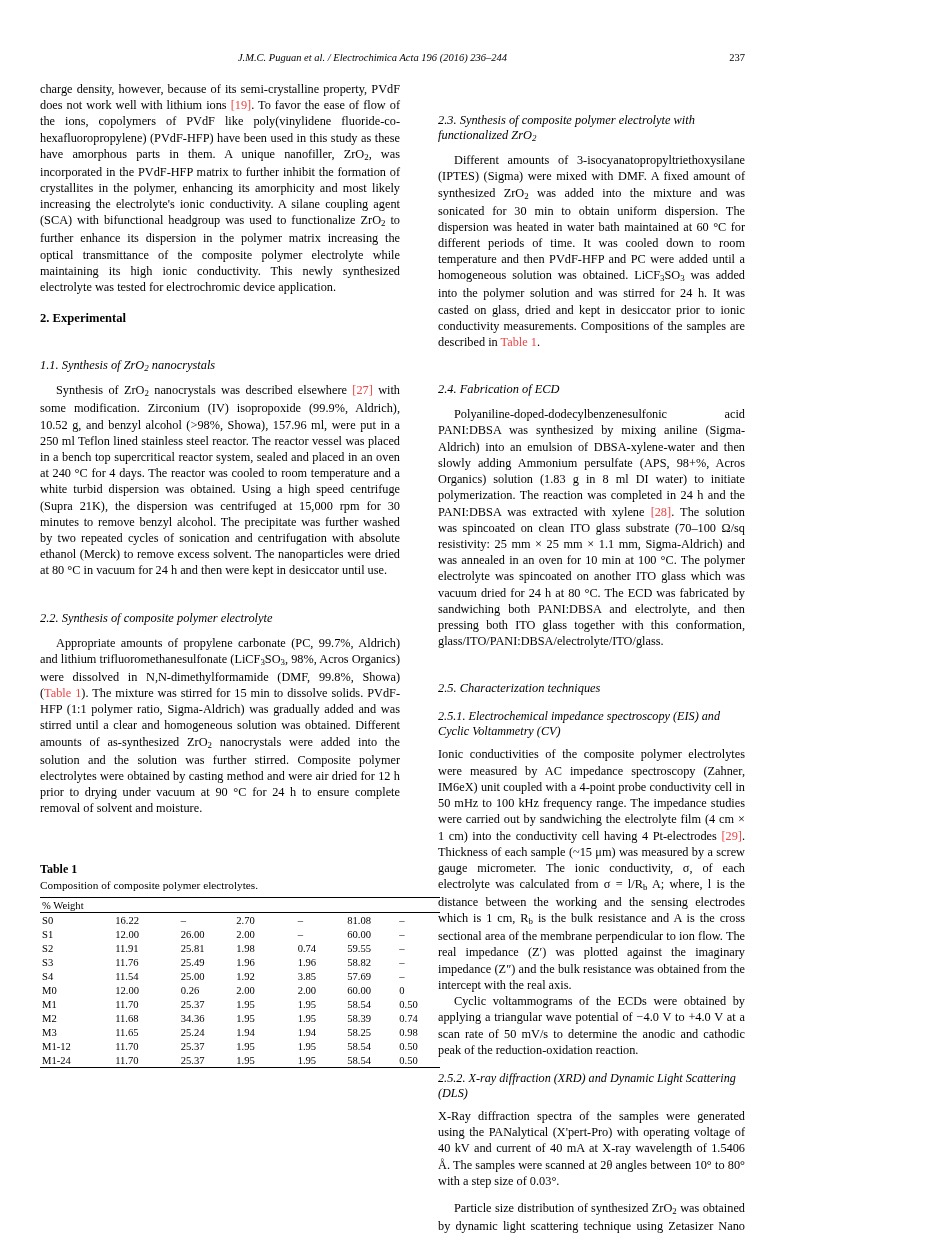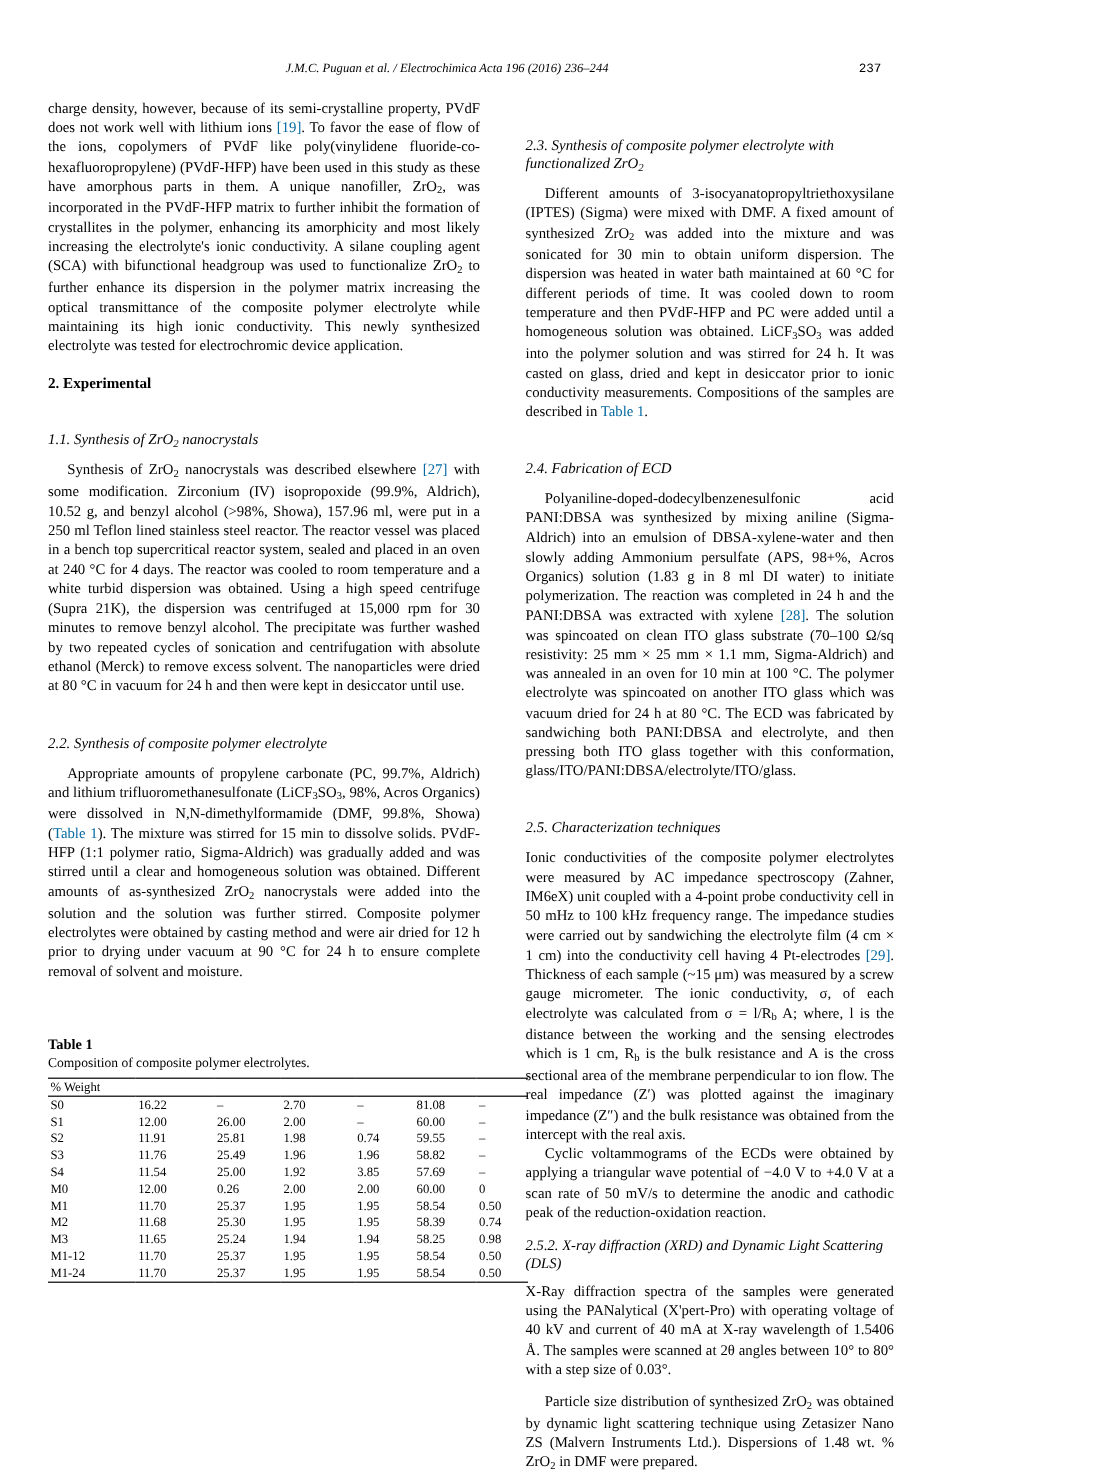--- a/index.html
+++ b/index.html
@@ -30,22 +30,21 @@
     margin-bottom: 2px;
   }
   .running-head .rh-center {
     flex: 1;
     text-align: center;
   }
   .running-head .rh-page {
     font-style: normal;
     font-size: 10.5px;
     width: 40px;
-    text-align: center;
-    font-family: Liberation Mono, monospace;
+    text-align: right;
   }
   .rule {
     border-top: 0px solid #000;
     height: 0;
     margin: 0 0 18px 0;
   }
   .columns {
     display: flex;
     gap: 38px;
     align-items: flex-start;
@@ -79,21 +78,21 @@
   }
   .subsubsec-head {
     font-size: 12.2px;
     font-style: italic;
     margin: 13px 0 7px 0;
   }
   .gap-p {
     margin-top: 11px;
   }
   a.ref {
-    color: #0369a1;
+    color: #ef4444;
     text-decoration: none;
   }
   sub { font-size: 0.72em; vertical-align: -0.25em; }
 
   
   .table-wrap {
     margin-top: 46px;
     width: 400px;
   }
   .table-title {
@@ -238,21 +237,21 @@
                 <td class="col-pvdf">11.70</td>
                 <td class="col-pc">25.37</td>
                 <td class="col-licf">1.95</td>
                 <td class="col-zro2">1.95</td>
                 <td class="col-dmf">58.54</td>
                 <td class="col-iptes b">0.50</td>
               </tr>
               <tr>
                 <td class="col-membrane">M2</td>
                 <td class="col-pvdf">11.68</td>
-                <td class="col-pc">25.30</td>
+                <td class="col-pc">34.36</td>
                 <td class="col-licf">1.95</td>
                 <td class="col-zro2">1.95</td>
                 <td class="col-dmf">58.39</td>
                 <td class="col-iptes b">0.74</td>
               </tr>
               <tr>
                 <td class="col-membrane">M3</td>
                 <td class="col-pvdf">11.65</td>
                 <td class="col-pc">25.24</td>
                 <td class="col-licf">1.94</td>
@@ -289,20 +288,21 @@
       <div class="subsec-head"><span>2.3. Synthesis of composite polymer electrolyte with functionalized ZrO</span><sub>2</sub></div>
 
       <p class="indent"><span>Different amounts of 3-isocyanatopropyltriethoxysilane (IPTES) (Sigma) were mixed with DMF. A fixed amount of synthesized ZrO</span><sub>2</sub><span> was added into the mixture and was sonicated for 30 min to obtain uniform dispersion. The dispersion was heated in water bath maintained at 60 °C for different periods of time. It was cooled down to room temperature and then PVdF-HFP and PC were added until a homogeneous solution was obtained. LiCF</span><sub>3</sub><span>SO</span><sub>3</sub><span> was added into the polymer solution and was stirred for 24 h. It was casted on glass, dried and kept in desiccator prior to ionic conductivity measurements. Compositions of the samples are described in </span><a class="ref" href="#">Table 1</a><span>.</span></p>
 
       <div class="subsec-head">2.4. Fabrication of ECD</div>
 
       <p class="indent"><span>Polyaniline-doped-dodecylbenzenesulfonic acid PANI:DBSA was synthesized by mixing aniline (Sigma-Aldrich) into an emulsion of DBSA-xylene-water and then slowly adding Ammonium persulfate (APS, 98+%, Acros Organics) solution (1.83 g in 8 ml DI water) to initiate polymerization. The reaction was completed in 24 h and the PANI:DBSA was extracted with xylene </span><a class="ref" href="#">[28]</a><span>. The solution was spincoated on clean ITO glass substrate (70–100 Ω/sq resistivity: 25 mm × 25 mm × 1.1 mm, Sigma-Aldrich) and was annealed in an oven for 10 min at 100 °C. The polymer electrolyte was spincoated on another ITO glass which was vacuum dried for 24 h at 80 °C. The ECD was fabricated by sandwiching both PANI:DBSA and electrolyte, and then pressing both ITO glass together with this conformation, glass/ITO/PANI:DBSA/electrolyte/ITO/glass.</span></p>
 
       <div class="subsec-head">2.5. Characterization techniques</div>
 
+      <div class="subsubsec-head">2.5.1. Electrochemical impedance spectroscopy (EIS) and Cyclic Voltammetry (CV)</div>
 
       <p><span>Ionic conductivities of the composite polymer electrolytes were measured by AC impedance spectroscopy (Zahner, IM6eX) unit coupled with a 4-point probe conductivity cell in 50 mHz to 100 kHz frequency range. The impedance studies were carried out by sandwiching the electrolyte film (4 cm × 1 cm) into the conductivity cell having 4 Pt-electrodes </span><a class="ref" href="#">[29]</a><span>. Thickness of each sample (~15 μm) was measured by a screw gauge micrometer. The ionic conductivity, σ, of each electrolyte was calculated from σ = l/R</span><sub>b</sub><span> A; where, l is the distance between the working and the sensing electrodes which is 1 cm, R</span><sub>b</sub><span> is the bulk resistance and A is the cross sectional area of the membrane perpendicular to ion flow. The real impedance (Z′) was plotted against the imaginary impedance (Z″) and the bulk resistance was obtained from the intercept with the real axis.</span></p>
 
       <p class="indent">Cyclic voltammograms of the ECDs were obtained by applying a triangular wave potential of −4.0 V to +4.0 V at a scan rate of 50 mV/s to determine the anodic and cathodic peak of the reduction-oxidation reaction.</p>
 
       <div class="subsubsec-head">2.5.2. X-ray diffraction (XRD) and Dynamic Light Scattering (DLS)</div>
 
       <p>X-Ray diffraction spectra of the samples were generated using the PANalytical (X'pert-Pro) with operating voltage of 40 kV and current of 40 mA at X-ray wavelength of 1.5406 Å. The samples were scanned at 2θ angles between 10° to 80° with a step size of 0.03°.</p>
 
       <p class="indent gap-p"><span>Particle size distribution of synthesized ZrO</span><sub>2</sub><span> was obtained by dynamic light scattering technique using Zetasizer Nano ZS (Malvern Instruments Ltd.). Dispersions of 1.48 wt. % ZrO</span><sub>2</sub><span> in DMF were prepared.</span></p>

